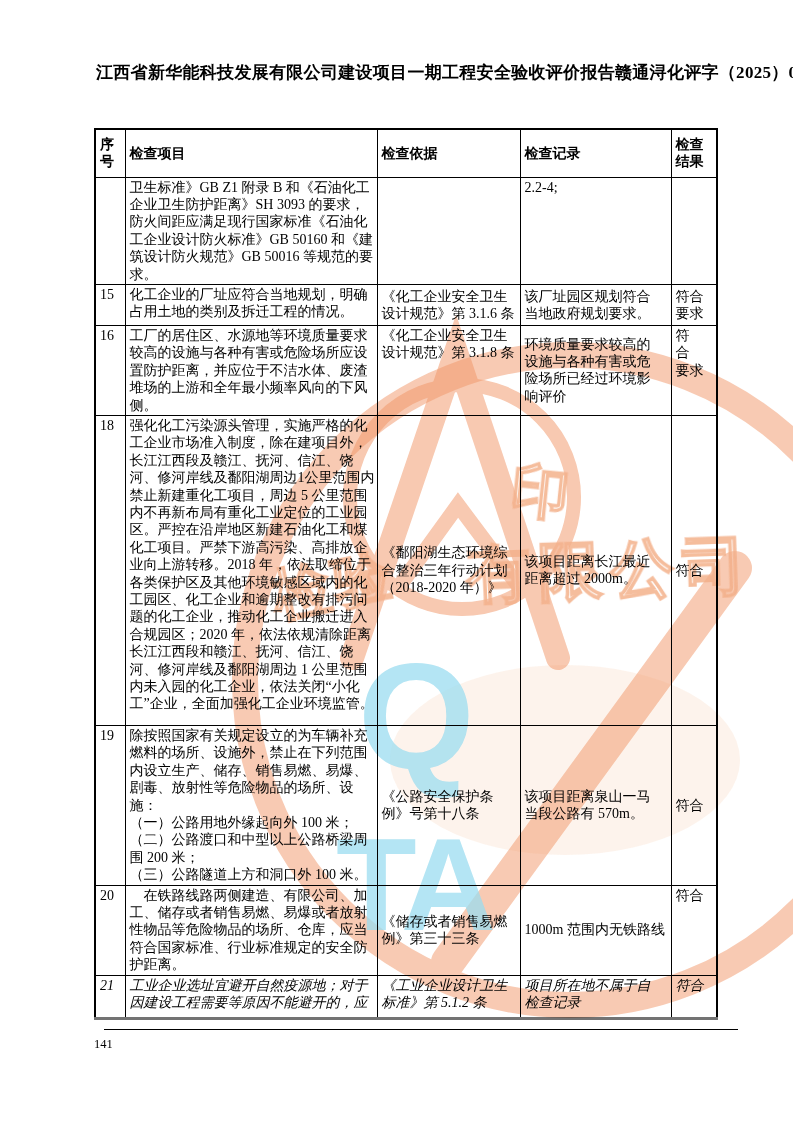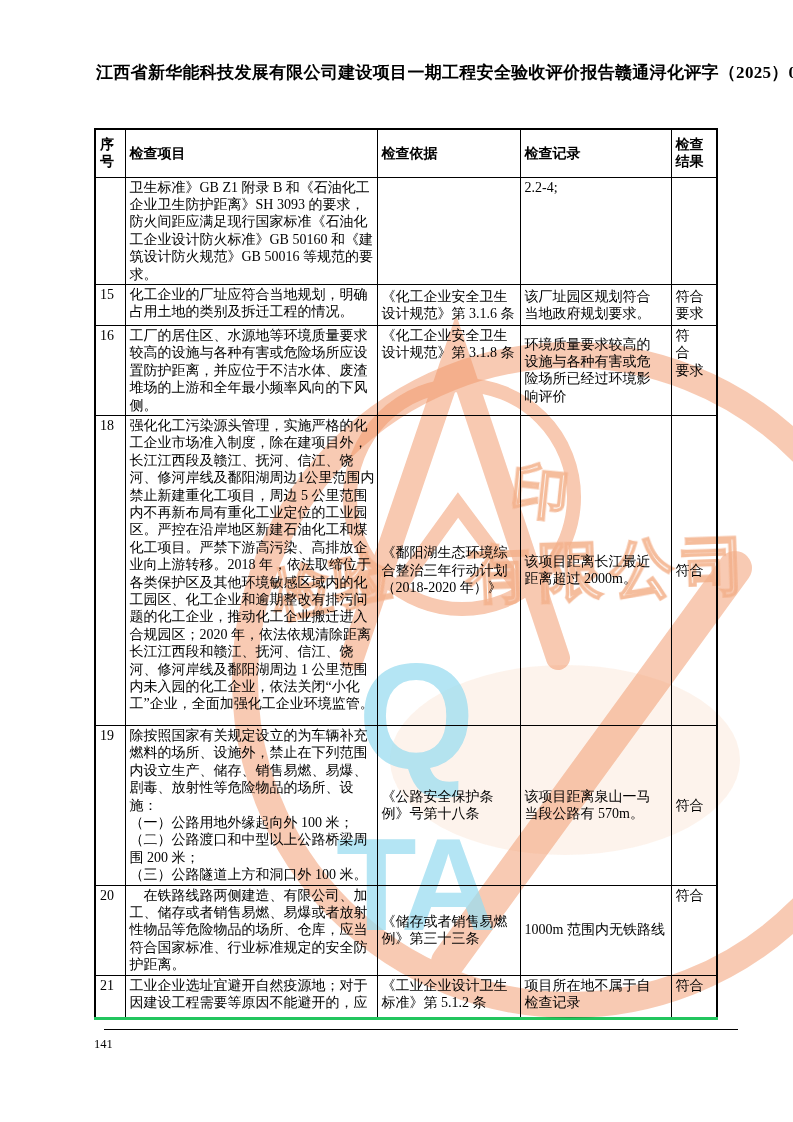--- a/index.html
+++ b/index.html
@@ -24,21 +24,21 @@
     font-size:14px;line-height:17.4px;
     padding:1px 2px 1px 4px;
     vertical-align:top;text-align:left;
     white-space:pre-wrap;word-break:break-all;overflow:hidden;
   }
   table.inspection th{font-weight:bold;vertical-align:middle;}
   th.c-no,td.c-no{text-align:center;padding:1px 1px;}
   td.c-no{vertical-align:middle;font-family:"Liberation Serif","DejaVu Serif",serif;}
   .va-mid{vertical-align:middle !important;}
   .va-top{vertical-align:top !important;}
-  tbody tr:last-child td{border-bottom:3px solid #22c55e;}
+  tbody tr:last-child td{border-bottom:3px solid #737373;font-style:italic;}
   
   .footer-rule{position:absolute;top:1029px;left:104px;width:634px;border-top:1.5px solid #000;}
   .page-number{position:absolute;top:1037px;left:94px;width:622px;text-align:left;font-size:12.5px;}
   
   .watermark{
     position:absolute;inset:0;z-index:5;pointer-events:none;
     mix-blend-mode:multiply;opacity:0.9;
   }
 </style>
 </head>

